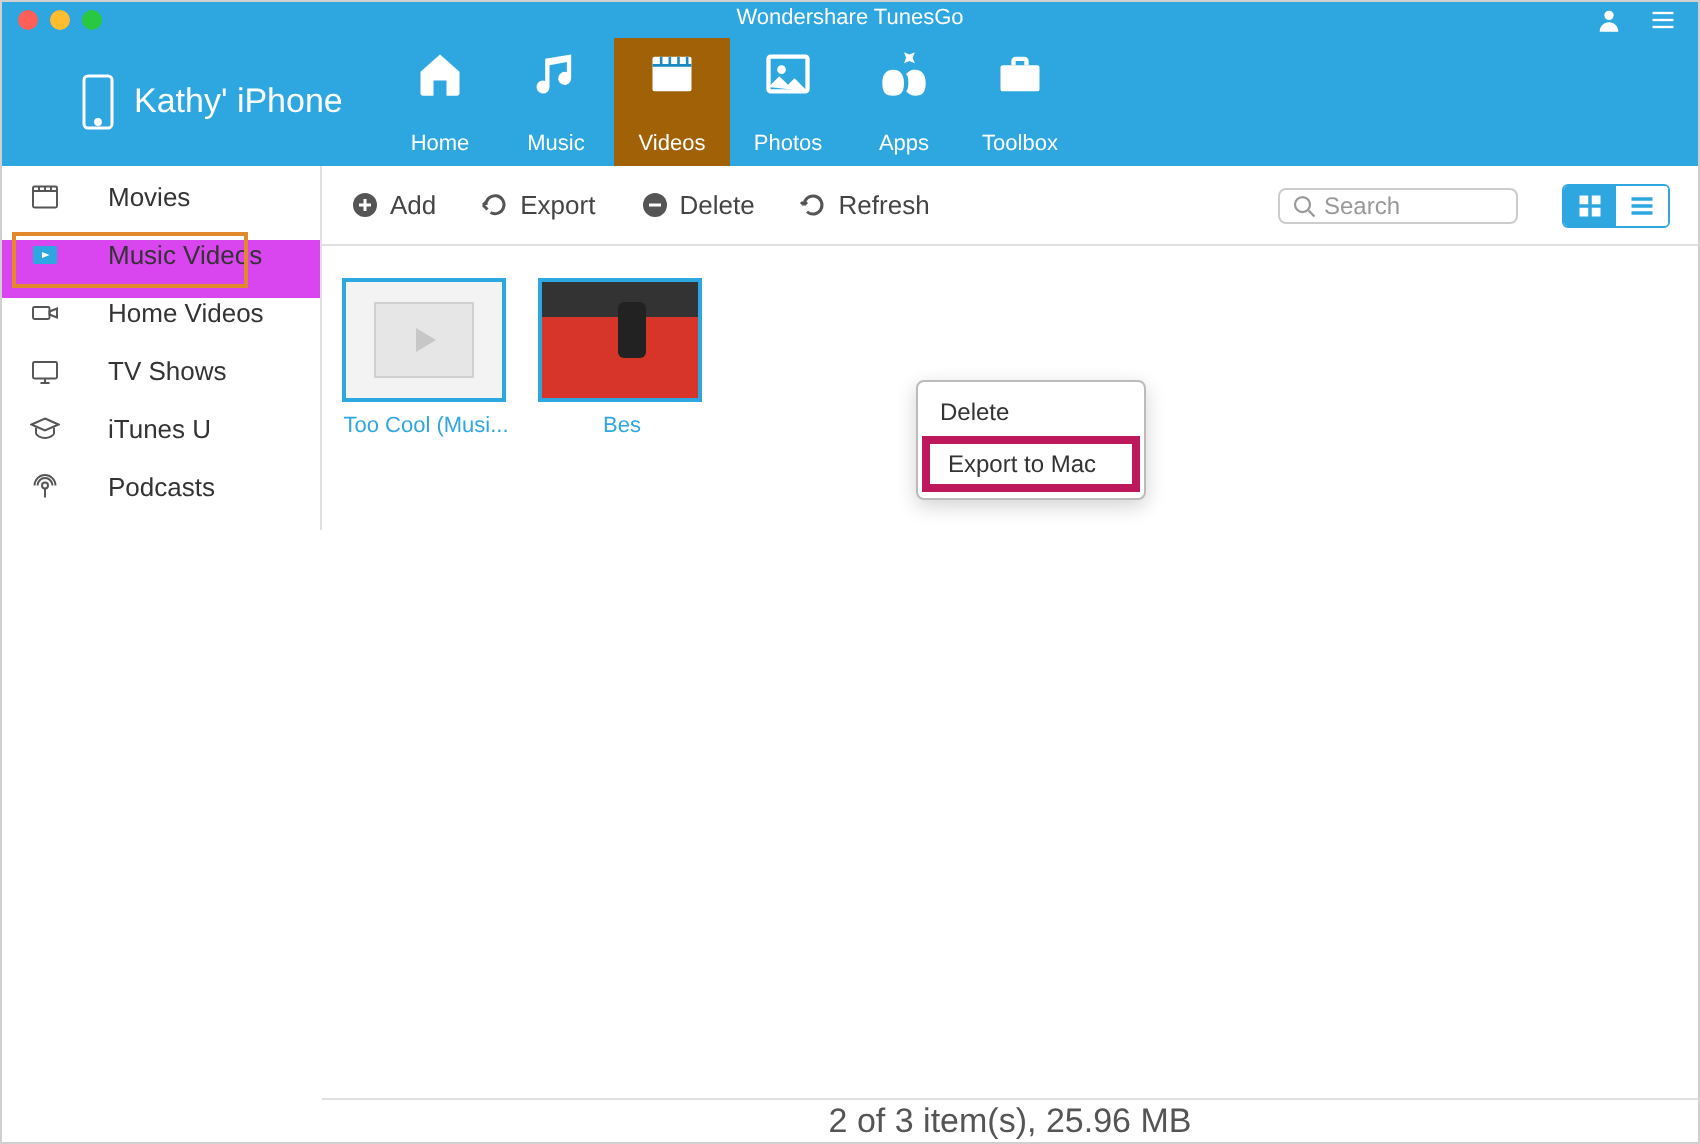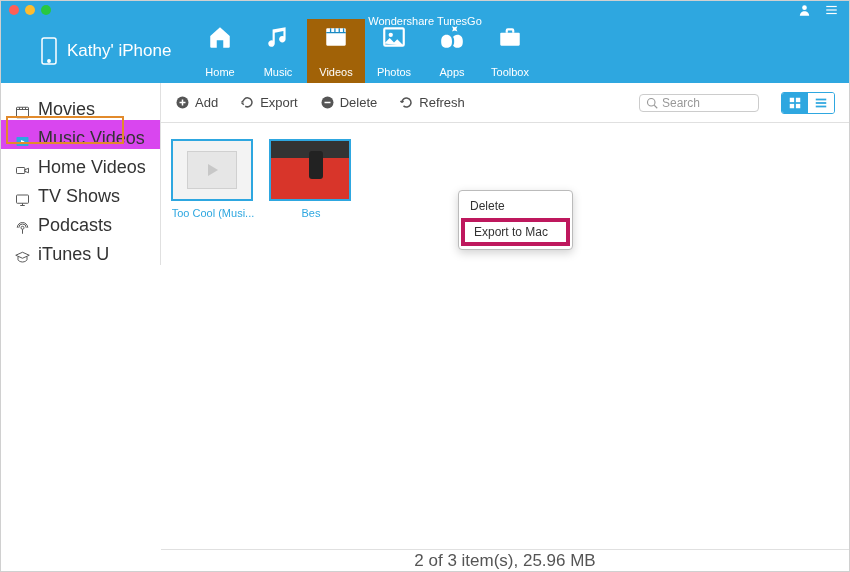--- a/index.html
+++ b/index.html
@@ -3,35 +3,35 @@
   <meta charset="utf-8">
   <style>
     * { margin: 0; padding: 0; box-sizing: border-box; font-family: -apple-system, BlinkMacSystemFont, "Helvetica Neue", Arial, sans-serif; }
     body { width: 850px; height: 572px; background: #f5f5f5; overflow: hidden; }
     .window { width: 850px; height: 572px; background: #fff; border: 1px solid #d0d0d0; display: flex; flex-direction: column; }
     
     .titlebar { height: 18px; background: #2ea7e0; position: relative; }
     .traffic { position: absolute; left: 8px; top: 4px; display: flex; gap: 6px; }
     .dot { width: 10px; height: 10px; border-radius: 50%; }
     .dot.r { background: #ff5f57; } .dot.y { background: #febc2e; } .dot.g { background: #28c840; }
-    .title { position: absolute; left: 50%; top: 14px; transform: translateX(-50%); color: #fff; font-size: 11px; }
+    .title { position: absolute; left: 50%; top: 2px; transform: translateX(-50%); color: #fff; font-size: 11px; }
     .titleright { position: absolute; right: 10px; top: 2px; display: flex; gap: 12px; color: #fff; }
     .titleright svg { width: 15px; height: 14px; fill: #fff; }
     
     .header { height: 64px; background: #2ea7e0; display: flex; align-items: center; }
     .device { display: flex; align-items: center; gap: 10px; color: #fff; font-size: 17px; padding-left: 40px; width: 190px; }
     .device svg { width: 16px; height: 28px; stroke: #fff; fill: none; stroke-width: 1.5; }
     .tabs { display: flex; height: 100%; }
     .tab { width: 58px; display: flex; flex-direction: column; align-items: center; justify-content: center; gap: 16px; color: #fff; font-size: 11px; cursor: pointer; }
     .tab.active { background: #a16207; }
     .tab svg { width: 28px; height: 26px; fill: #fff; }
     
     .body { flex: 1; display: flex; min-height: 0; }
     .sidebar { width: 160px; border-right: 1px solid #e0e0e0; padding-top: 8px; background:#fff; }
-    .side-item { height: 29px; display: flex; align-items: flex-end; gap: 8px; padding-left: 14px; font-size: 18px; color: #333; cursor: pointer; }
+    .side-item { height: 29px; display: flex; align-items: flex-start; gap: 24px; padding-left: 14px; font-size: 13px; color: #333; cursor: pointer; }
     .side-item svg { width: 15px; height: 15px; fill: none; stroke: #555; stroke-width: 1.3; flex-shrink:0; }
     .side-item.selected { background: #d946ef; }
     .side-item.selected svg { stroke: #2ea7e0; fill:#2ea7e0; }
     .hl-box { position: absolute; border: 2px solid #e28a2b; pointer-events: none; }
     .main { flex: 1; display: flex; flex-direction: column; position: relative; }
     .toolbar { height: 40px; border-bottom: 1px solid #e0e0e0; display: flex; align-items: center; padding: 0 14px; gap: 22px; font-size: 13px; color: #444; }
     .tbtn { display: flex; align-items: center; gap: 5px; cursor: pointer; }
     .tbtn svg { width: 15px; height: 15px; fill: #555; }
     .toolbar .spacer { flex: 1; }
     .search { width: 120px; height: 18px; border: 1px solid #ccc; border-radius: 4px; display: flex; align-items: center; padding: 0 6px; color: #999; font-size: 12px; gap: 4px; }
@@ -161,31 +161,31 @@
       </div>
       <div class="side-item">
         <svg viewBox="0 0 20 20">
               <rect x="2" y="4" width="16" height="11" rx="1"></rect>
               <path d="M7 18h6M10 15v3"></path>
             </svg>
         <span>TV Shows</span>
       </div>
       <div class="side-item">
         <svg viewBox="0 0 20 20">
+              <path d="M10 3l9 4-9 4-9-4z"></path>
+              <path d="M4 9v4c0 1 3 3 6 3s6-2 6-3V9"></path>
+            </svg>
+        <span>iTunes U</span>
+      </div>
+      <div class="side-item">
+        <svg viewBox="0 0 20 20">
               <circle cx="10" cy="9" r="2"></circle>
               <path d="M5 9a5 5 0 0 1 10 0M3 9a7 7 0 0 1 14 0M10 11v6"></path>
             </svg>
         <span>Podcasts</span>
-      </div>
-      <div class="side-item">
-        <svg viewBox="0 0 20 20">
-              <path d="M10 3l9 4-9 4-9-4z"></path>
-              <path d="M4 9v4c0 1 3 3 6 3s6-2 6-3V9"></path>
-            </svg>
-        <span>iTunes U</span>
       </div>
     </div>
     <div class="hl-box" style="left:5px; top:33px; width:118px; height:28px;"></div>
     </div>
 
     <div class="main">
       <div class="toolbar">
         <div class="tbtn">
           <svg viewBox="0 0 20 20">
               <circle cx="10" cy="10" r="8"></circle>

